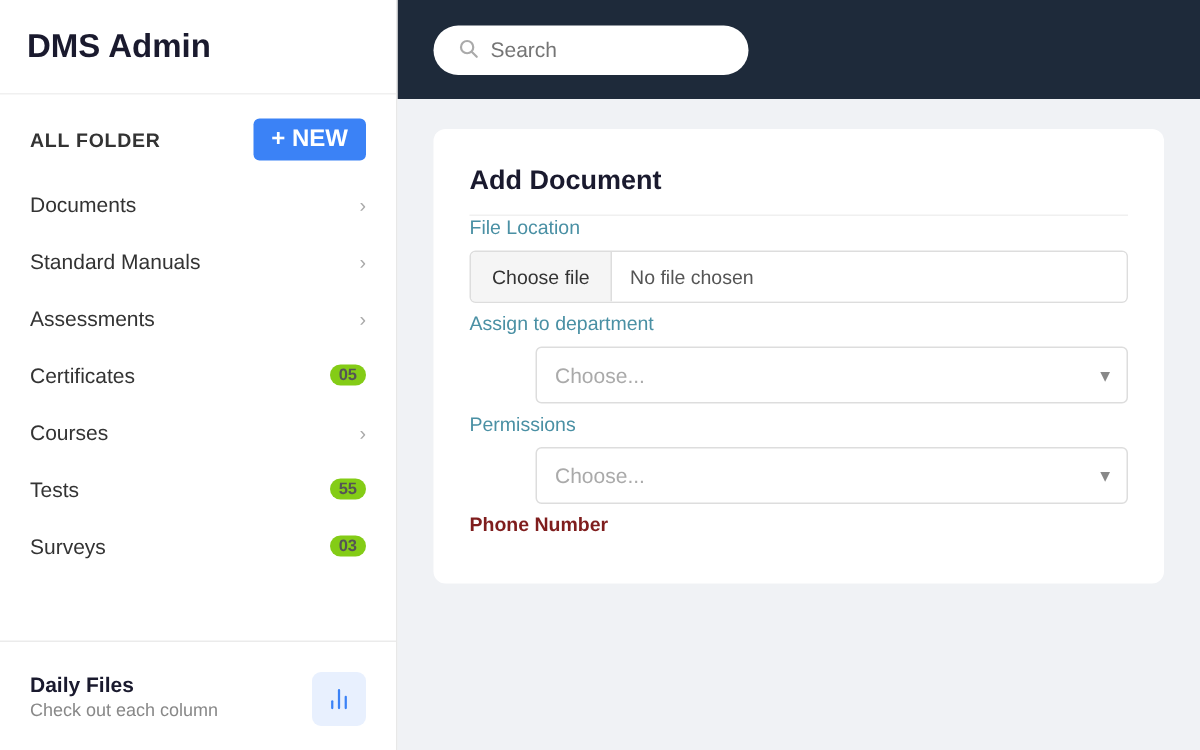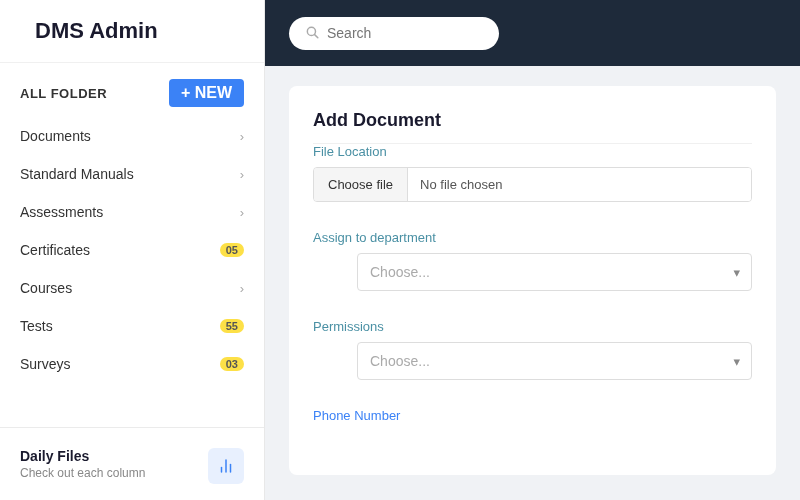--- a/index.html
+++ b/index.html
@@ -9,21 +9,21 @@
     .sidebar {
       width: 265px;
       min-width: 265px;
       background: #ffffff;
       height: 100%;
       display: flex;
       flex-direction: column;
       border-right: 1px solid #e8e8e8;
     }
     .sidebar-logo {
-      padding: 18px 35px;
+      padding: 18px 18px;
       font-size: 22px;
       font-weight: 700;
       color: #1a1a2e;
       border-bottom: 1px solid #f0f0f0;
     }
     .sidebar-folder-header {
       display: flex;
       align-items: center;
       justify-content: space-between;
       padding: 16px 20px 10px;
@@ -54,21 +54,21 @@
       align-items: center;
       justify-content: space-between;
       padding: 11px 20px;
       cursor: pointer;
       color: #333;
       font-size: 14px;
       transition: background 0.15s;
     }
     .nav-item-left { display: flex; align-items: flex-start; gap: 8px; }
     .nav-badge {
-      background: #fde047;
+      background: #84cc16;
       color: #555;
       font-size: 11px;
       padding: 1px 6px;
       border-radius: 10px;
       font-weight: 600;
     }
     .chevron-icon { color: #aaa; font-size: 13px; }
 
     .sidebar-divider { border: none; border-top: 1px solid #ebebeb; margin: 8px 0; }
 
@@ -149,21 +149,21 @@
     }
 
     .card-title {
       font-size: 18px;
       font-weight: 600;
       color: #1a1a2e;
       padding-bottom: 12px;
       border-bottom: 1px solid #f0f0f0;
     }
 
-    .form-group { margin-bottom: 28px; }
+    .form-group { margin-bottom: 6px; }
     .form-label {
       font-size: 13px;
       color: #4a90a4;
       font-weight: 500;
       margin-bottom: 8px;
       display: block;
     }
 
     
     .file-input-row {
@@ -213,22 +213,22 @@
       right: 12px;
       top: 50%;
       transform: translateY(-50%);
       color: #888;
       pointer-events: none;
       font-size: 13px;
     }
 
     .phone-label {
       font-size: 13px;
-      color: #3b82f6;
-      font-weight: 400;
+      color: #7f1d1d;
+      font-weight: 700;
       display: block;
     }
   </style>
 </head>
 <body>
 
 <div class="sidebar">
   <div class="sidebar-logo">DMS Admin</div>
 
   <div class="sidebar-folder-header">

